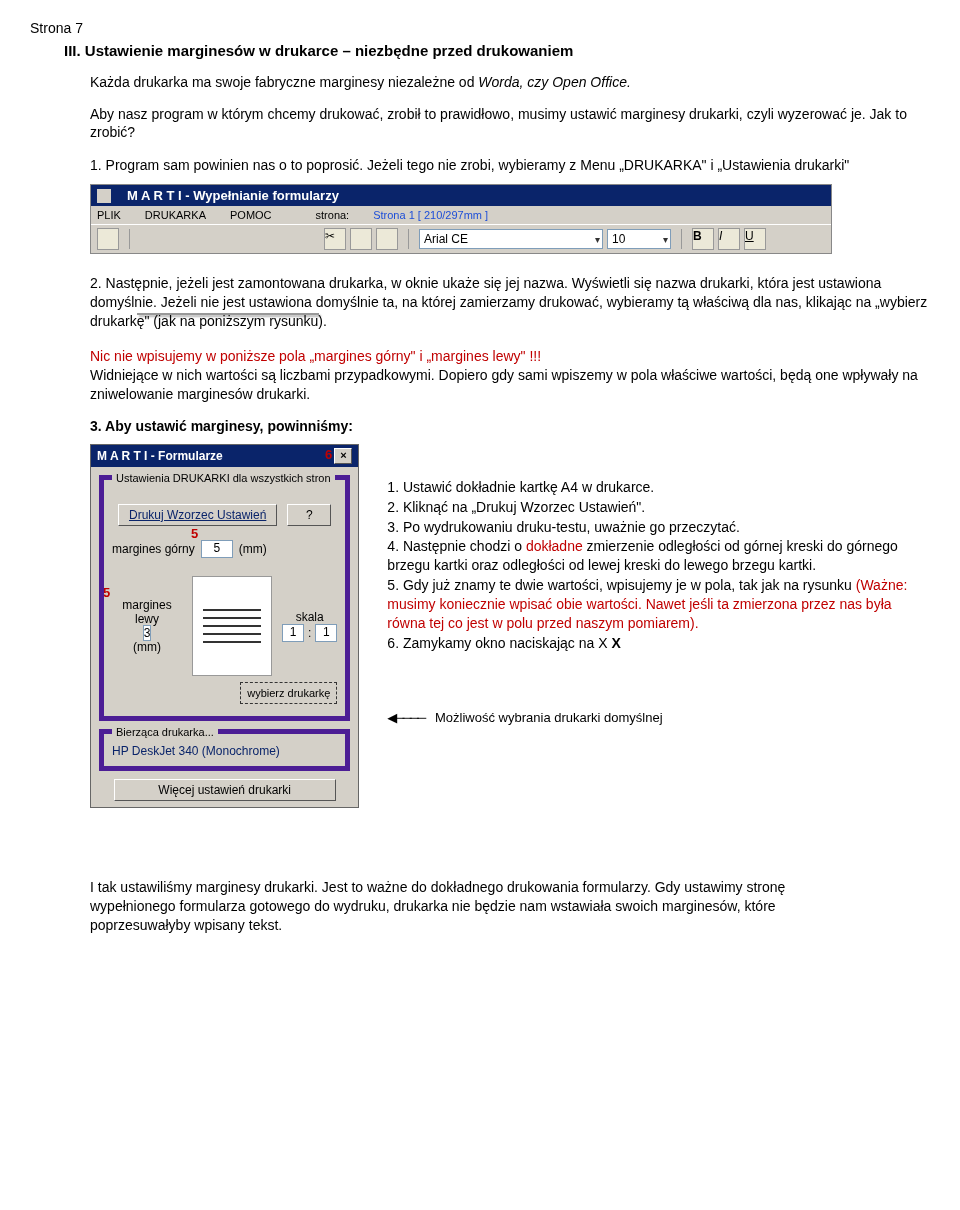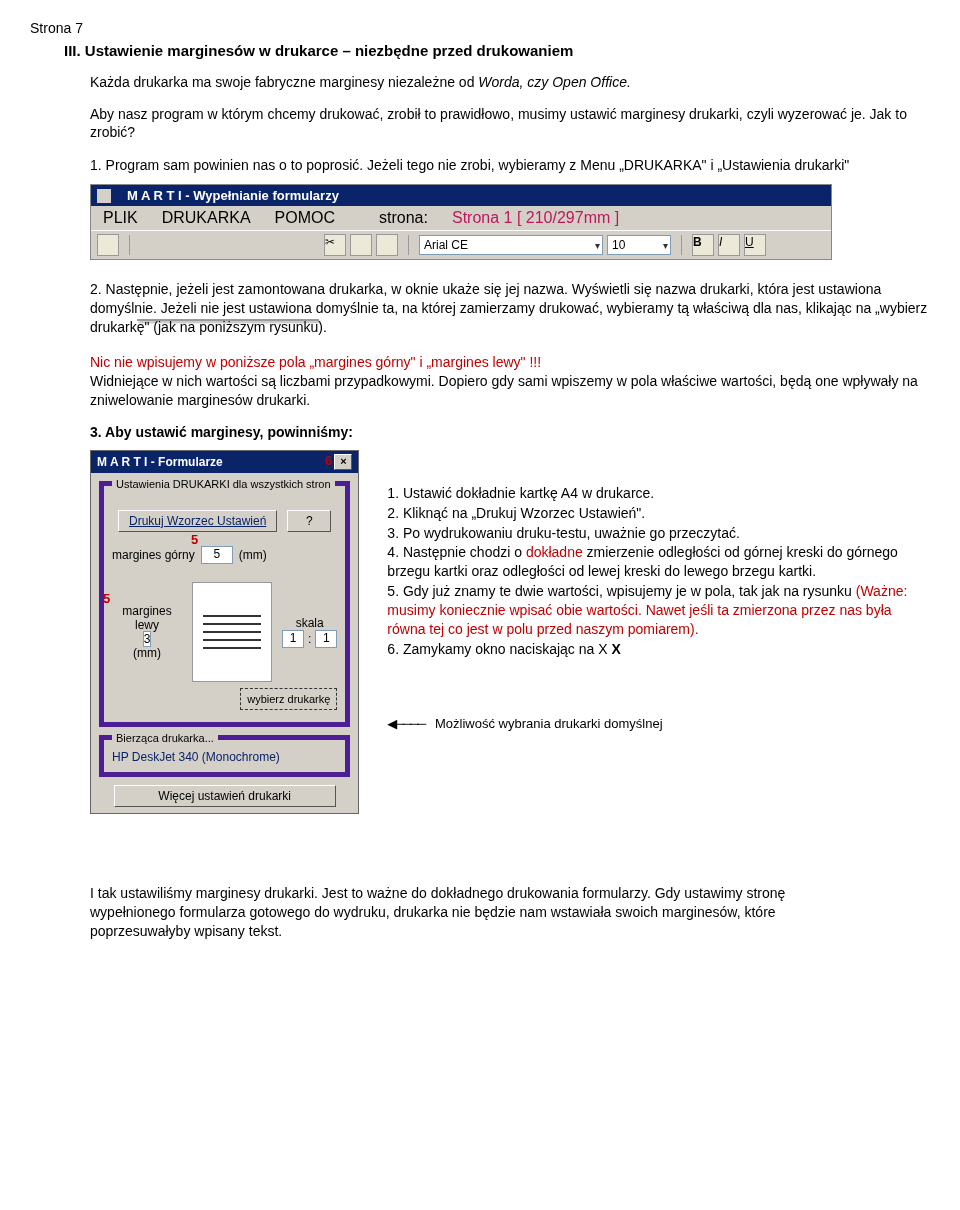--- a/index.html
+++ b/index.html
@@ -32,27 +32,27 @@
     font-weight: bold;
     font-size: 13px;
     padding: 3px 6px;
     display: flex;
     align-items: center;
     gap: 16px;
   }
   .titlebar1 .ico { width: 14px; height: 14px; background: #d4d0c8; display:inline-block; }
   .menubar1 {
     background: #d4d0c8;
-    font-size: 16px;
-    padding: 3px 12px;
+    font-size: 11px;
+    padding: 3px 6px;
     display: flex;
     gap: 24px;
     align-items: center;
   }
-  .pageinfo { color: #be185d; }
+  .pageinfo { color: #1d4ed8; }
   .toolbar1 {
     background: #d4d0c8;
     border-top: 1px solid #fff;
     padding: 3px 6px;
     display: flex;
     align-items: center;
     gap: 4px;
     font-size: 12px;
   }
   .tbtn { width: 20px; height: 20px; border: 1px solid #999; background:#ece9d8; display:inline-block; }

